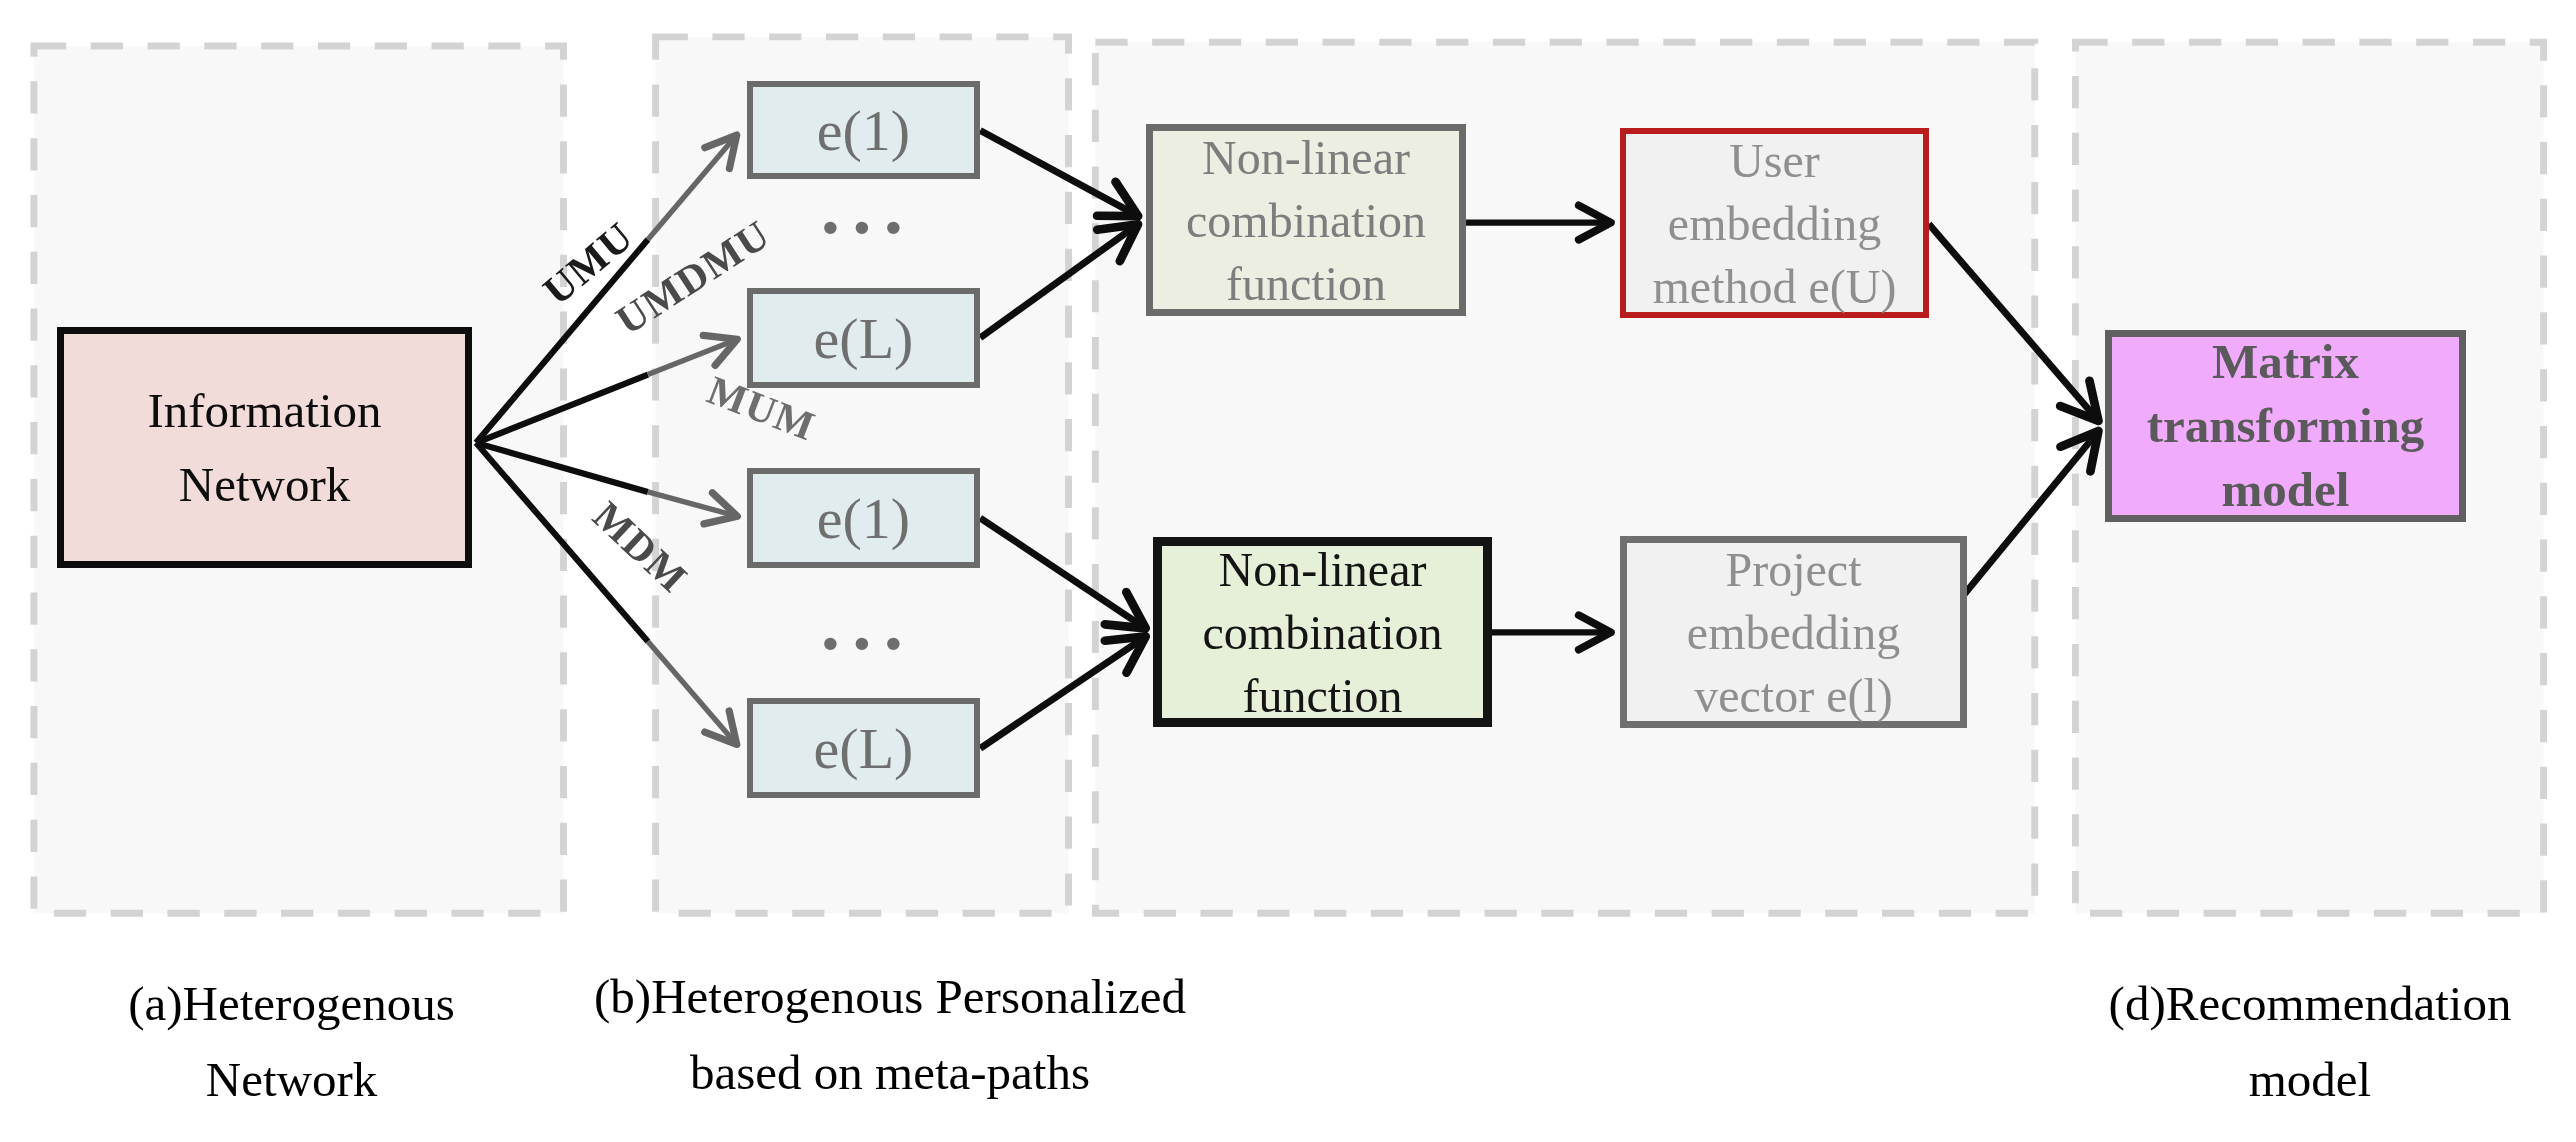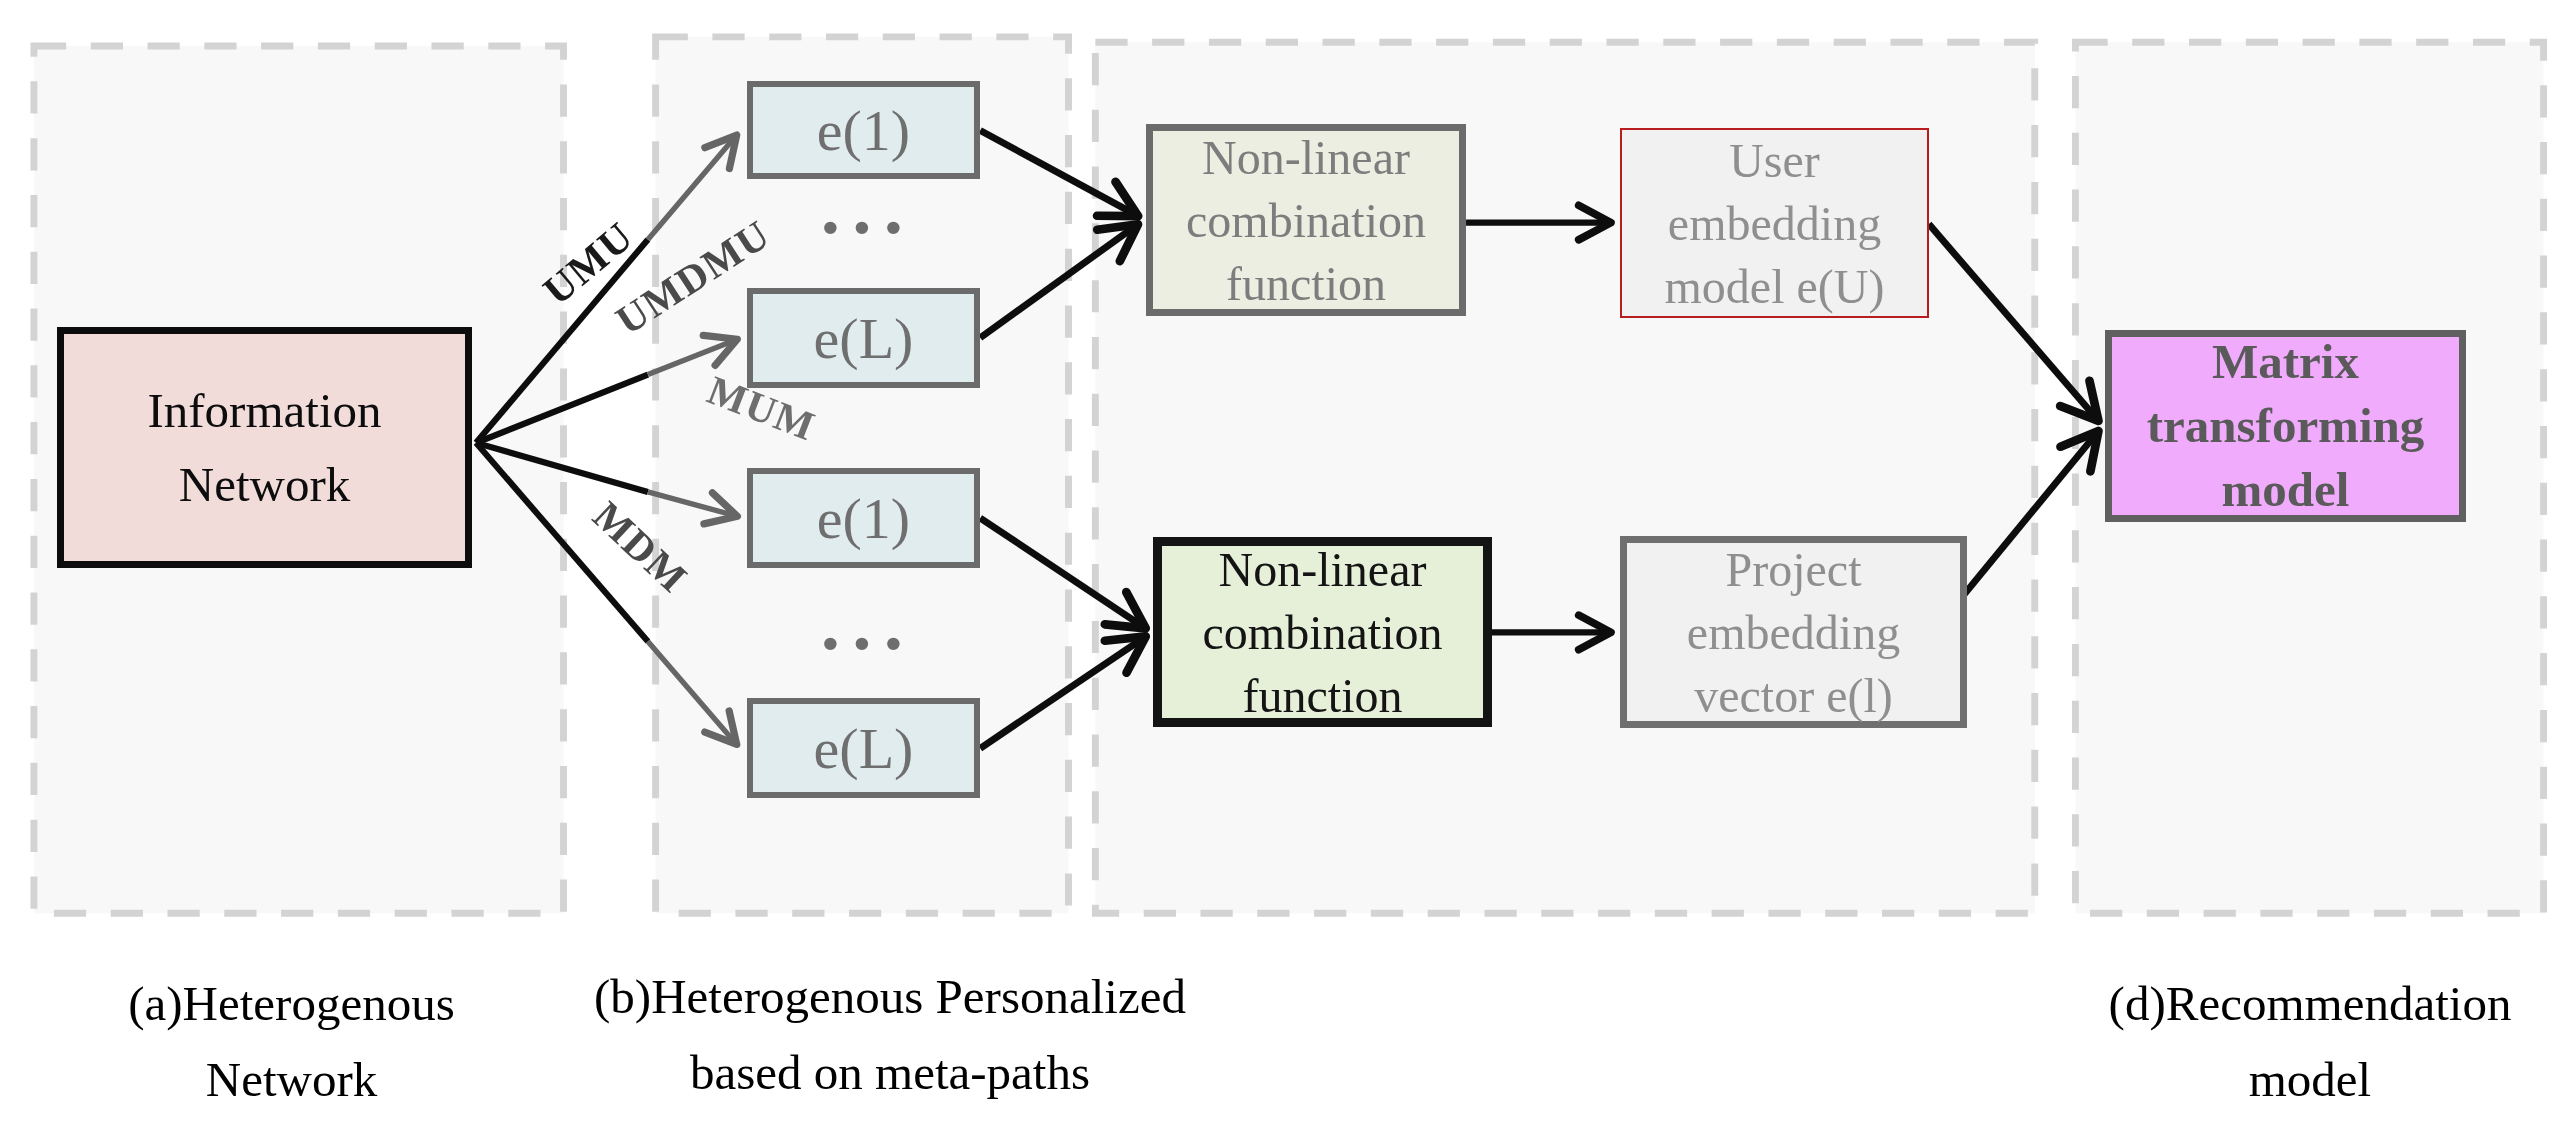--- a/index.html
+++ b/index.html
@@ -43,21 +43,21 @@
     background:#edeee2;border:7px solid #6b6b6b;
     font-size:48px;line-height:63px;color:#7d7d7d;
   }
   .nl-bot{
     left:1153px;top:537px;width:339px;height:190px;
     background:#e6efd8;border:9.2px solid #141414;
     font-size:48px;line-height:63px;color:#141414;
   }
   .vec-user{
     left:1620px;top:128px;width:309px;height:190px;
-    background:#f1f1f1;border:2px solid #b91c1c;
+    background:#f1f1f1;border:6px solid #b91c1c;
     font-size:48px;line-height:63px;color:#8f8f8f;
   }
   .vec-proj{
     left:1620px;top:536px;width:347px;height:192px;
     background:#f1f1f1;border:7px solid #6f6f6f;
     font-size:48px;line-height:63px;color:#8f8f8f;
   }
   .matrix{
     left:2105px;top:330px;width:361px;height:192px;
     background:#f0abfc;border:7px solid #606060;
@@ -155,21 +155,21 @@
   </div>
   <div class="box nl-bot">
     <span>Non-linear</span>
     <span>combination</span>
     <span>function</span>
   </div>
 
   <div class="box vec-user">
     <span>User</span>
     <span>embedding</span>
-    <span>model e(U)</span>
+    <span>method e(U)</span>
   </div>
   <div class="box vec-proj">
     <span>Project</span>
     <span>embedding</span>
     <span>vector e(l)</span>
   </div>
 
   <div class="box matrix">
     <span>Matrix</span>
     <span>transforming</span>

